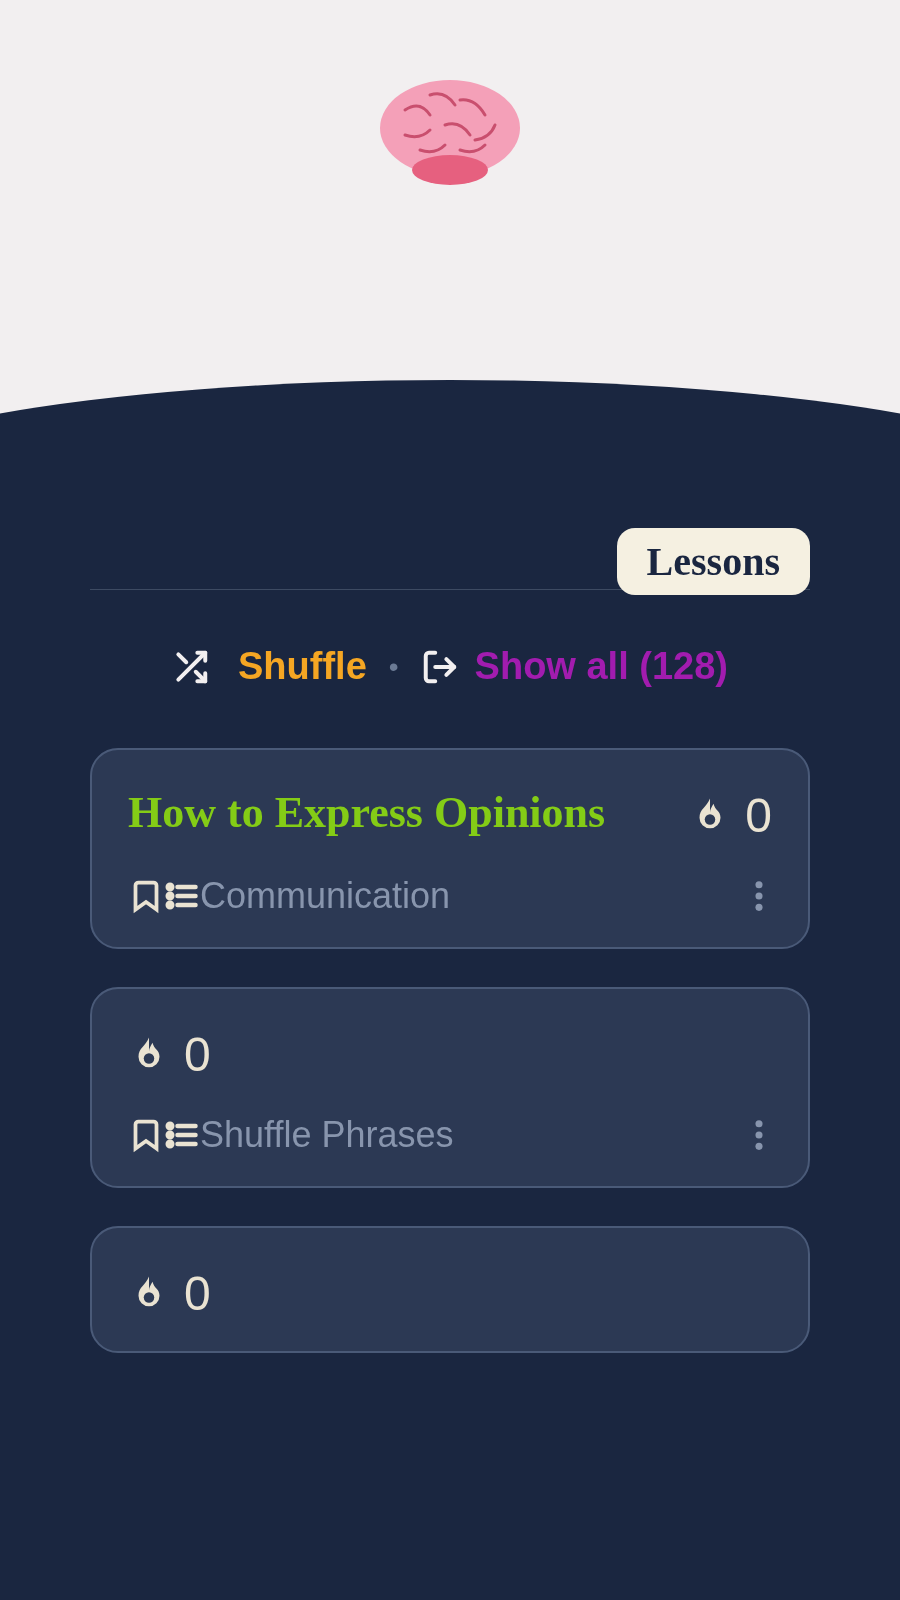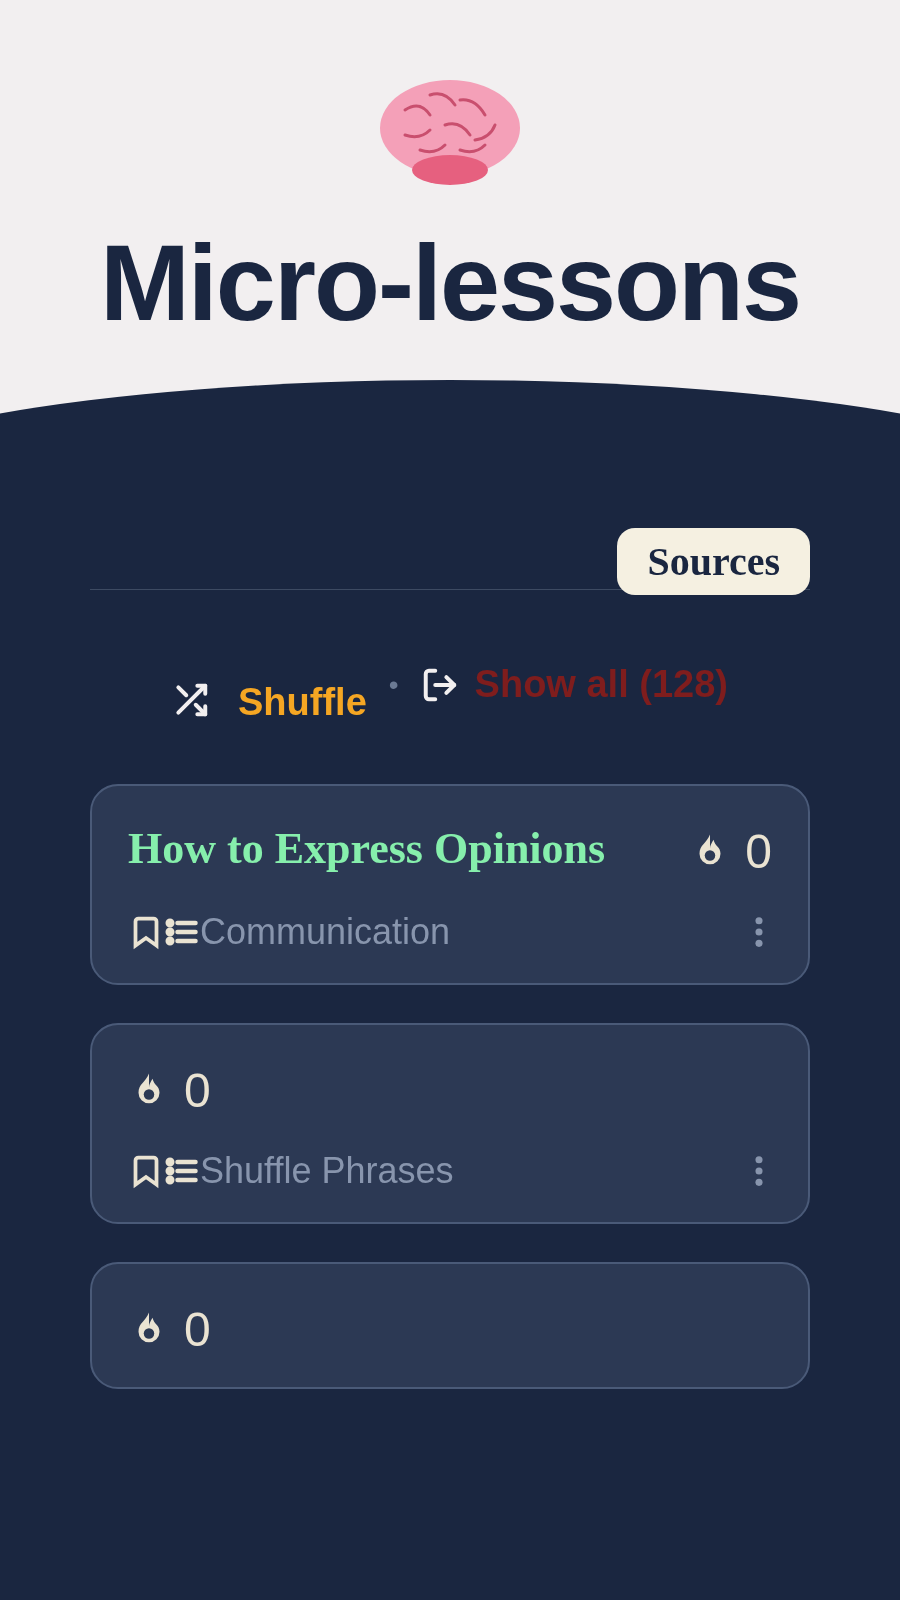--- a/index.html
+++ b/index.html
@@ -70,58 +70,58 @@
     display: flex;
     align-items: center;
     justify-content: center;
     gap: 22px;
     padding: 55px 0 60px;
     font-size: 38px;
     font-family: -apple-system, BlinkMacSystemFont, Arial, sans-serif;
   }
   .action-shuffle {
     display: flex;
+    align-items: center;
     gap: 28px;
     color: #f5a623;
     font-weight: 700;
     cursor: pointer;
-    margin-top: 36px;
   }
   .dot-separator {
     color: #6b7a94;
     font-size: 28px;
   }
   .action-showall {
     display: flex;
     align-items: center;
     gap: 16px;
     cursor: pointer;
   }
   .action-showall .icon { color: #f2eff0; }
-  .action-showall .label { color: #7f1d1d; font-weight: 600; }
+  .action-showall .label { color: #a21caf; font-weight: 600; }
   .cards {
     display: flex;
     flex-direction: column;
     gap: 38px;
   }
   .card {
     background: #2c3954;
     border: 2px solid #4a5a78;
     border-radius: 28px;
     padding: 38px 36px 30px;
     position: relative;
   }
   .card-top {
     display: flex;
     justify-content: space-between;
     align-items: flex-start;
     gap: 20px;
   }
   .card-title {
-    color: #86efac;
+    color: #84cc16;
     font-size: 44px;
     font-weight: 700;
     line-height: 1.15;
     font-family: Georgia, serif;
     flex: 1;
   }
   .streak {
     display: flex;
     align-items: center;
     gap: 14px;
@@ -154,28 +154,27 @@
 <body>
 
 <div class="hero">
   <span class="brain icon-wrap">
     <svg width="150" height="120" viewBox="0 0 150 120">
       <ellipse cx="75" cy="58" rx="70" ry="48" fill="#f4a0b8"></ellipse>
       <ellipse cx="75" cy="100" rx="38" ry="15" fill="#e6607f"></ellipse>
       <path d="M30 40 Q45 30 55 45 M55 25 Q70 20 80 35 M85 30 Q100 28 110 45 M30 65 Q45 70 55 60 M70 55 Q85 50 95 65 M100 70 Q115 68 120 55 M45 80 Q60 85 70 75 M85 80 Q100 85 110 75" stroke="#c94f6e" stroke-width="3" fill="none" stroke-linecap="round"></path>
     </svg>
   </span>
-  <h1 class="page-title">Micro-lessons</h1>
 </div>
 
 <div class="dark-panel"></div>
 
 <div class="content">
   <div class="tabs-row">
-    <div class="tab-pill">Sources</div>
+    <div class="tab-pill">Lessons</div>
   </div>
 
   <div class="actions-row">
     <div class="action-shuffle">
       <span class="icon-wrap">
         <svg width="38" height="38" viewBox="0 0 24 24" fill="none" stroke="#f2eff0" stroke-width="2.5" stroke-linecap="round" stroke-linejoin="round">
           <path d="M16 3h5v5"></path>
             <path d="M4 20L21 3"></path>
             <path d="M21 16v5h-5"></path>
             <path d="M15 15l6 6"></path>

